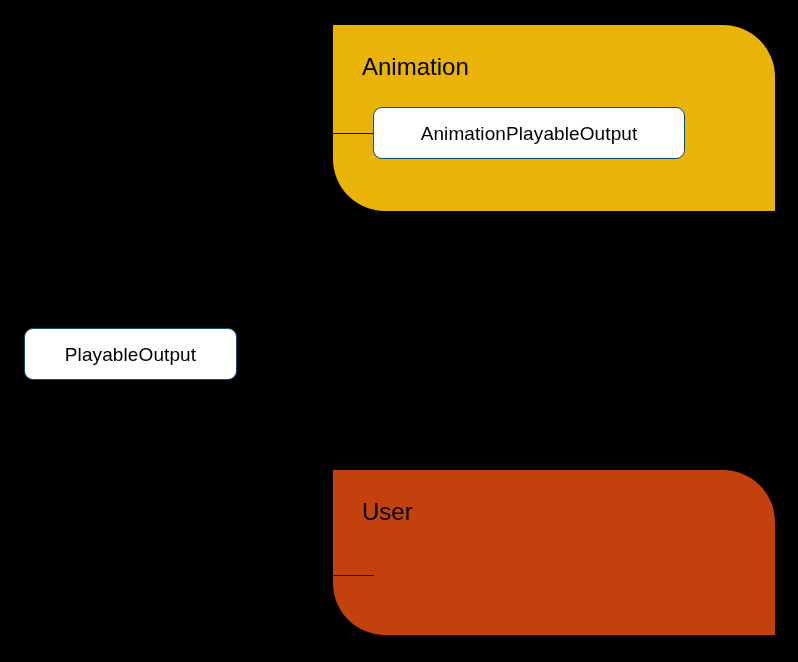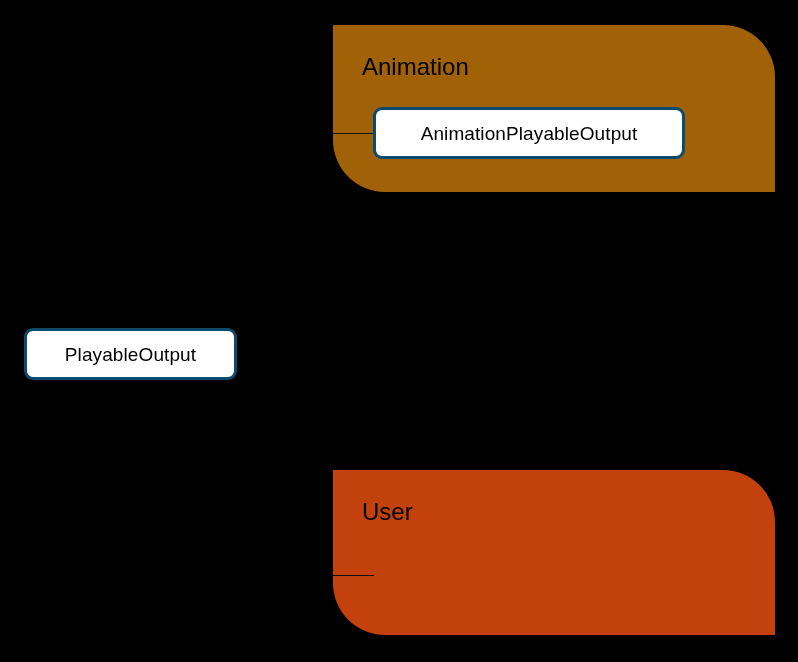--- a/index.html
+++ b/index.html
@@ -16,21 +16,21 @@
     width: 798px;
     height: 662px;
     background: #000000;
     overflow: hidden;
   }
 
   
   .node-box {
     position: absolute;
     background: #FFFFFF;
-    border: 3px solid #0c4a6e;
+    border: 1px solid #0c4a6e;
     border-radius: 9px;
     box-sizing: border-box;
     display: flex;
     align-items: center;
     justify-content: center;
     color: #000000;
     font-size: 19px;
     line-height: 1;
     letter-spacing: 0.1px;
     white-space: nowrap;
@@ -75,22 +75,22 @@
 
   .child-node {
     left: 40px;
     width: 312px;
     height: 52px;
   }
 
   
   #group-animation {
     top: 25px;
-    height: 167px;
-    background: #a16207;
+    height: 186px;
+    background: #eab308;
   }
   #group-animation .connector { top: 108px; }
   #group-animation .child-node { top: 82px; }
 
   
   #group-audio {
     top: 248px;
     height: 167px;
     background: #D9D2EA;
   }

